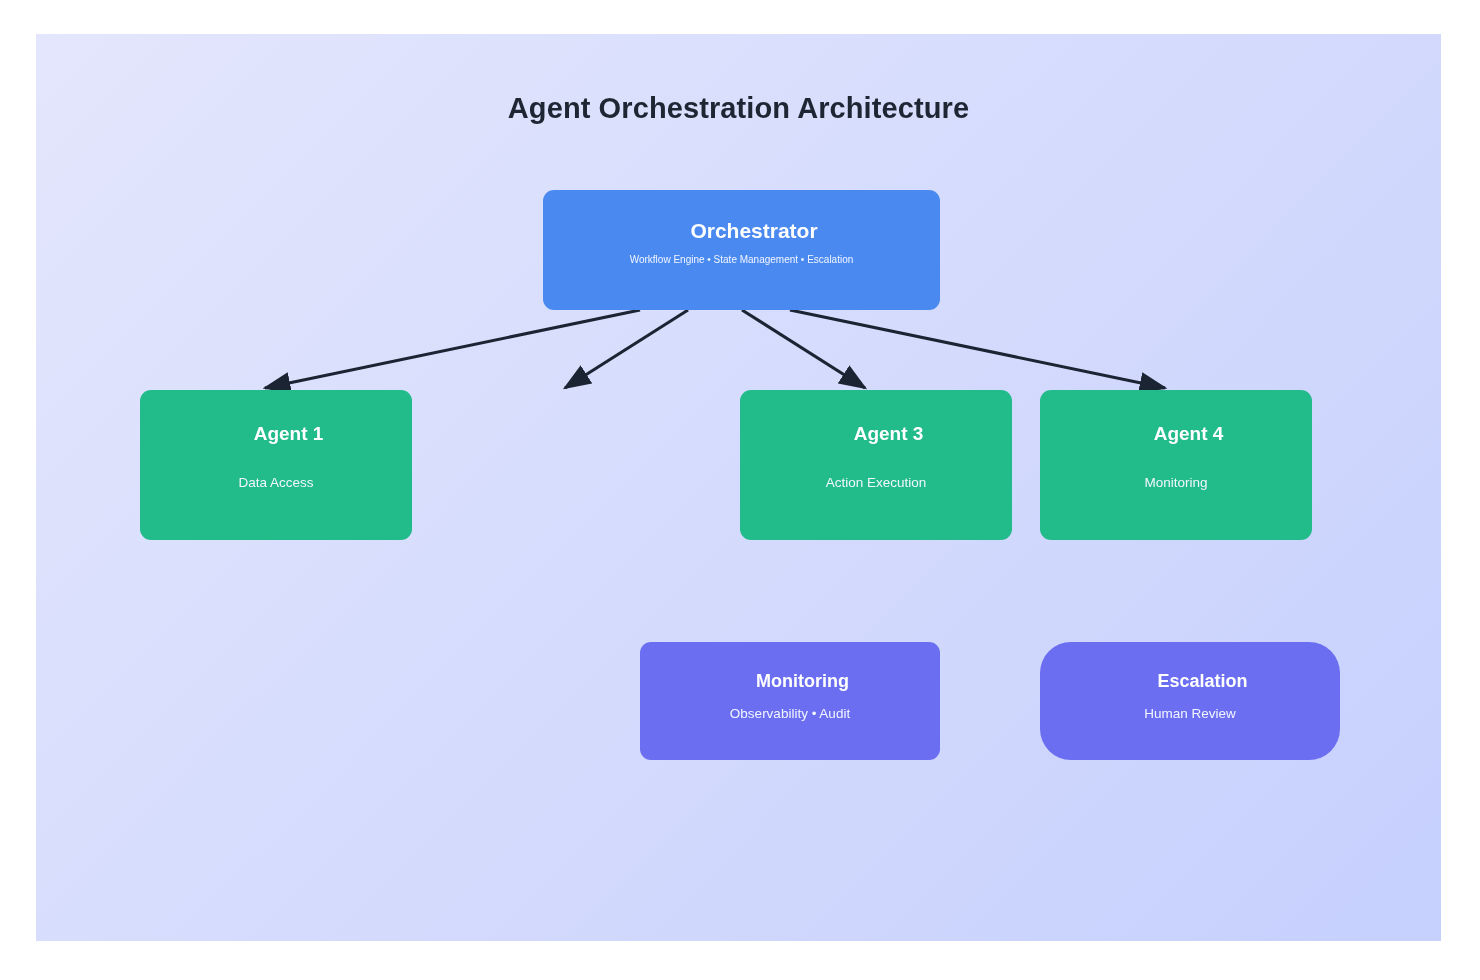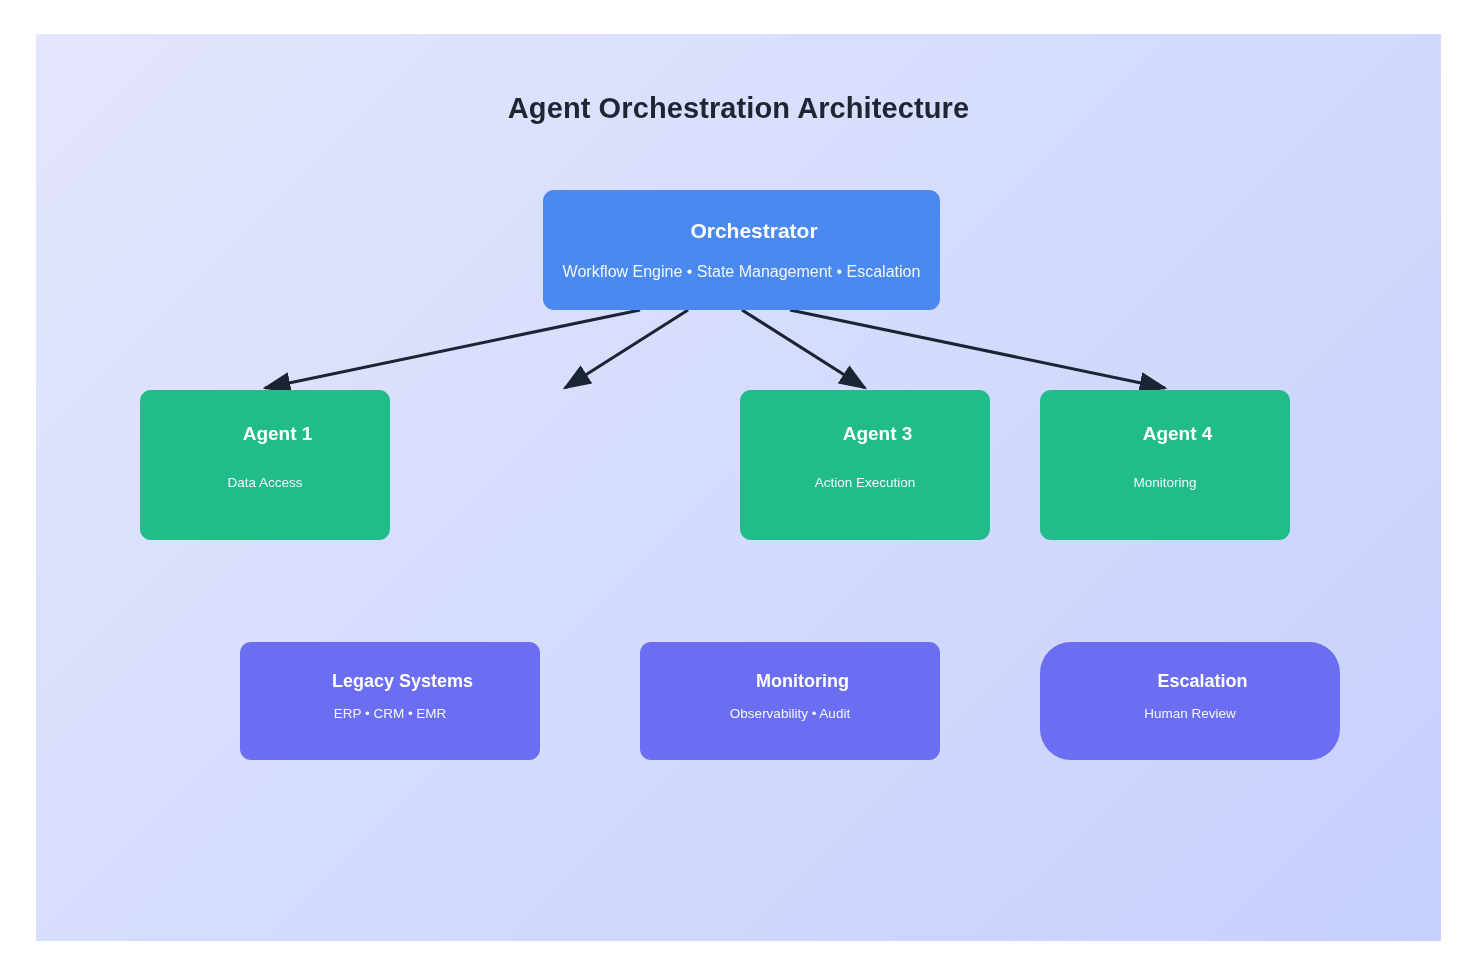--- a/index.html
+++ b/index.html
@@ -67,26 +67,26 @@
   
   #node-orchestrator {
     left: 507px;
     top: 156px;
     width: 397px;
     height: 120px;
     background: #4a89f0;
     padding-top: 29px;
   }
   #node-orchestrator .node-title { font-size: 21px; }
-  #node-orchestrator .node-sub { font-size: 16px; margin-top: 20px; }
+  #node-orchestrator .node-sub { font-size: 10px; margin-top: 12px; }
 
   
   .node-agent {
     top: 356px;
-    width: 250px;
+    width: 272px;
     height: 150px;
     background: #22bb8a;
     padding-top: 34px;
   }
   .node-agent .node-title { font-size: 19px; }
   .node-agent .node-sub { font-size: 13.5px; margin-top: 30px; }
   #node-agent-1 { left: 104px; }
   #node-agent-2 { left: 404px; }
   #node-agent-3 { left: 704px; }
   #node-agent-4 { left: 1004px; }
@@ -152,24 +152,20 @@
     <div class="node node-agent" id="node-agent-3" style="background: rgb(34, 187, 138);">
       <div class="node-title">Agent 3</div>
       <div class="node-sub">Action Execution</div>
     </div>
 
     <div class="node node-agent" id="node-agent-4" style="background: rgb(34, 187, 138);">
       <div class="node-title">Agent 4</div>
       <div class="node-sub">Monitoring</div>
     </div>
 
-    <div class="node node-support" id="node-legacy-systems" style="background: rgb(107, 110, 240);">
-      <div class="node-title">Legacy Systems</div>
-      <div class="node-sub">ERP • CRM • EMR</div>
-    </div>
 
     <div class="node node-support" id="node-monitoring" style="background: rgb(107, 110, 240);">
       <div class="node-title">Monitoring</div>
       <div class="node-sub">Observability • Audit</div>
     </div>
 
     <div class="node node-support" id="node-escalation" style="background: rgb(107, 110, 240); border-radius: 31px;">
       <div class="node-title">Escalation</div>
       <div class="node-sub">Human Review</div>
     </div>

